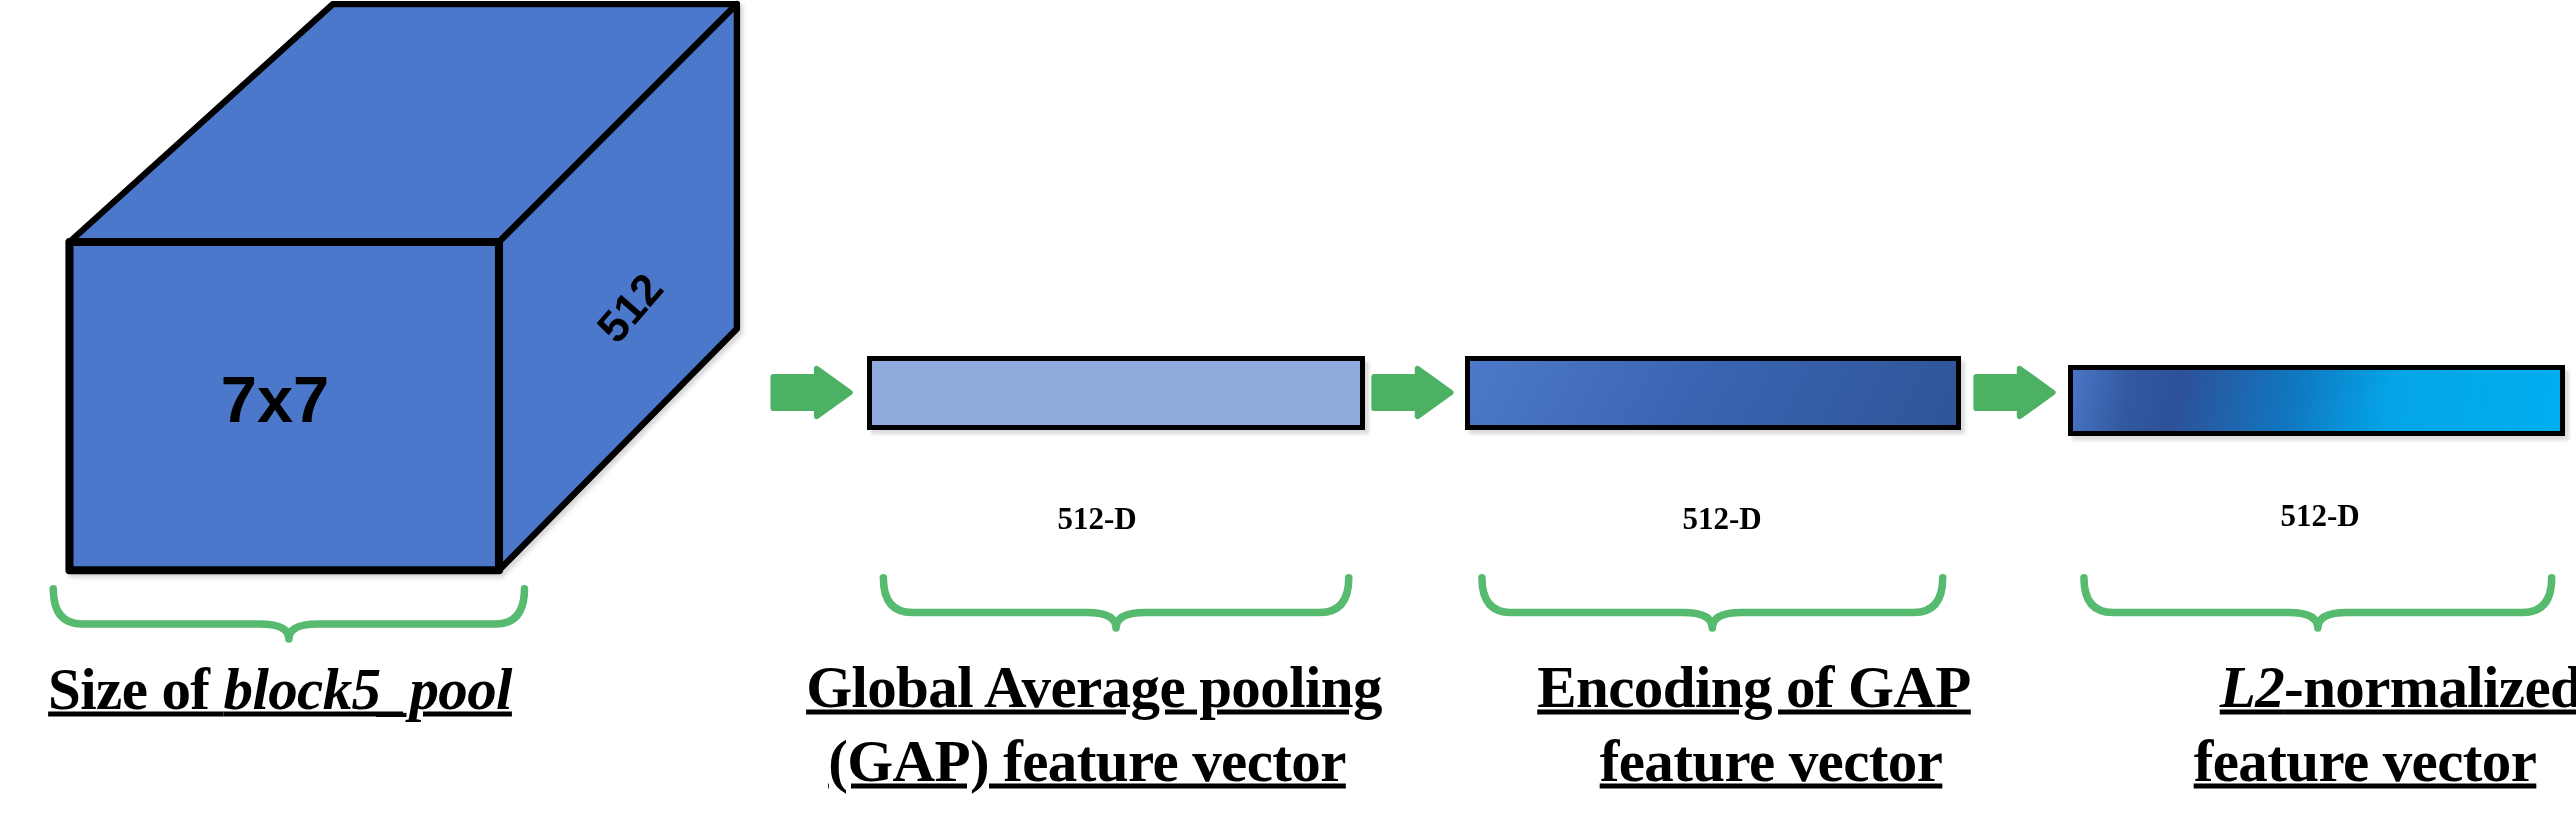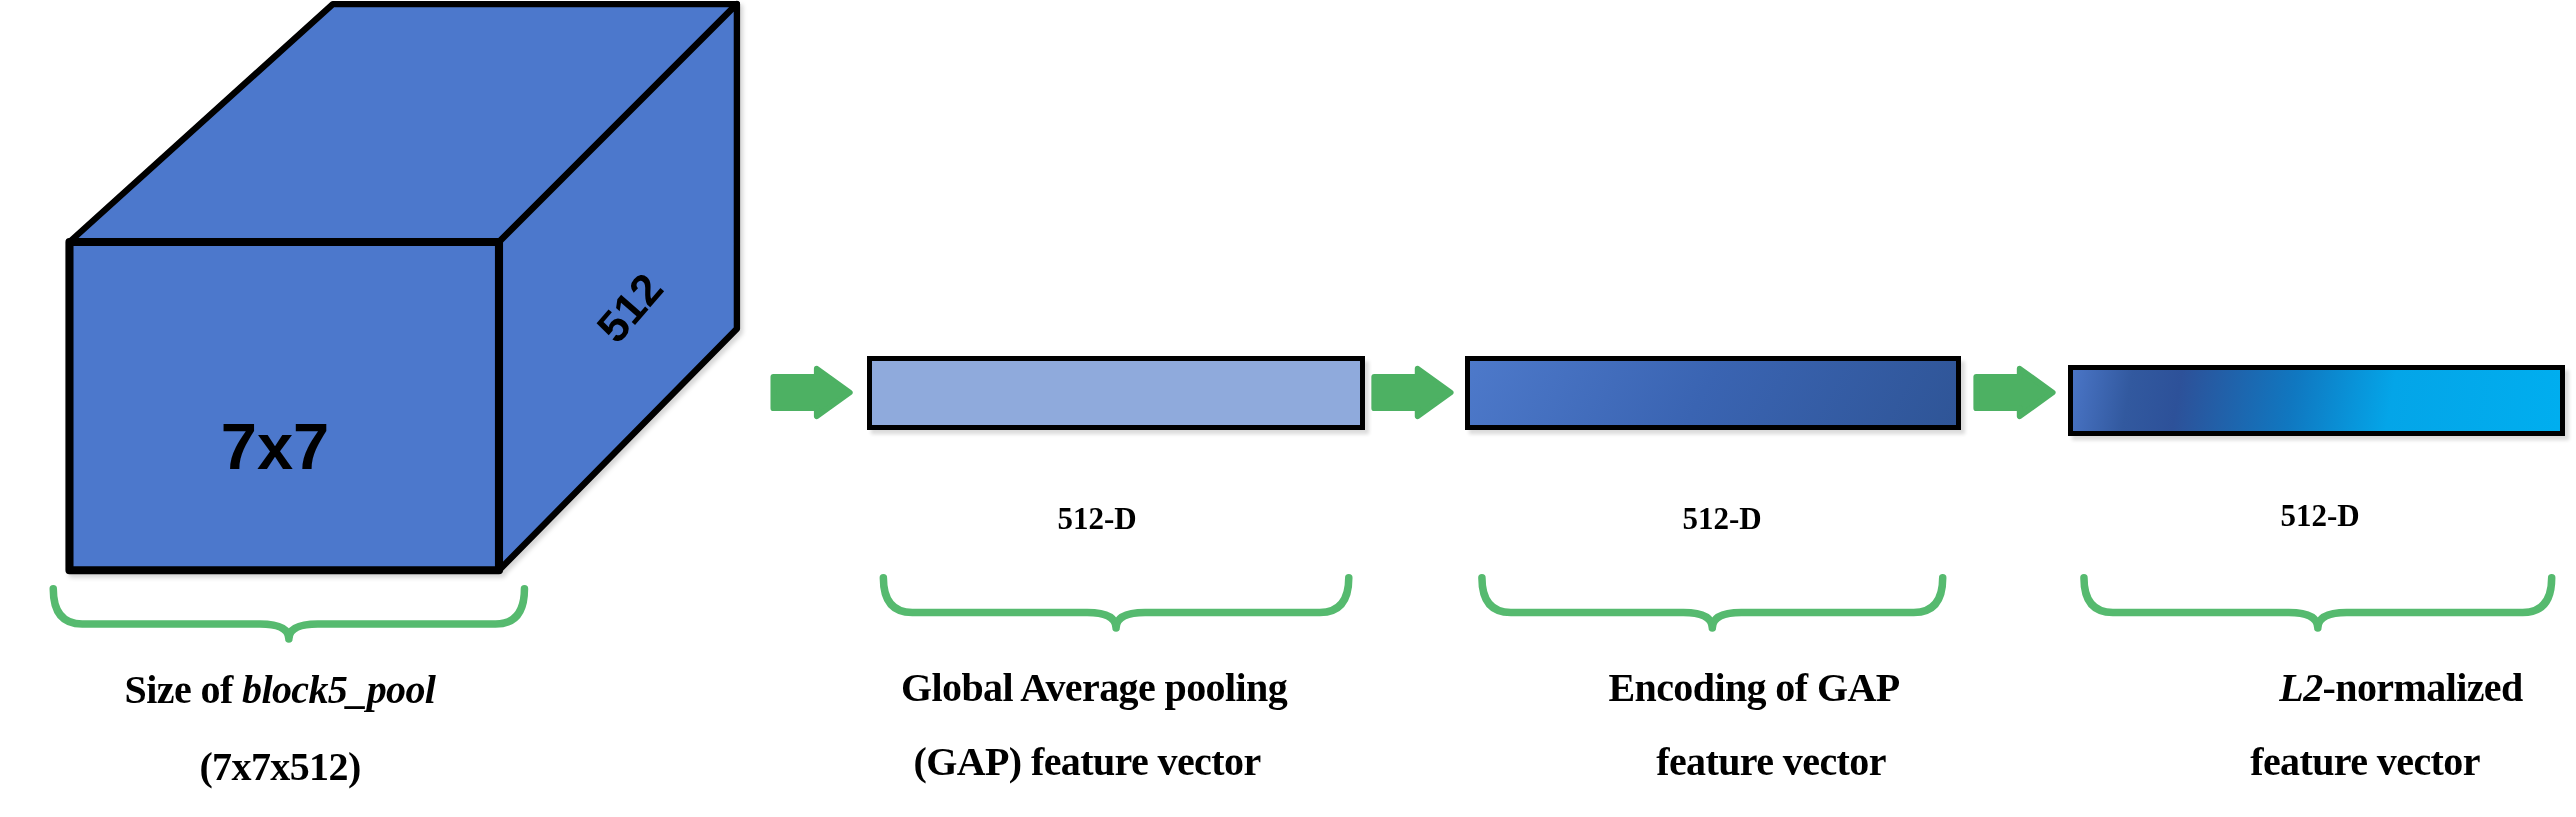--- a/index.html
+++ b/index.html
@@ -24,32 +24,32 @@
   .bar3{left:2068px;top:365px;width:497px;height:71px;
         background:linear-gradient(100deg,#4a75c6 0%,#32599f 12%,#2d5199 22%,#1077c0 45%,#04a5e8 65%,#00aeef 100%);}
   .txt{
     position:absolute;
     transform:translate(-50%,-50%);
     white-space:nowrap;
     color:#000;
   }
   .caption{
     font-weight:bold;
-    font-size:40px;
+    font-size:59px;
     letter-spacing:-0.6px;
+    text-decoration:underline;
   }
   .dimlabel{
     font-weight:bold;
     font-size:31px;
   }
   .cube-face-label{
     font-family:"Liberation Sans", sans-serif;
     font-weight:bold;
     font-size:65px;
-    margin-top:47px;
   }
   .cube-side-label{
     font-family:"Liberation Sans", sans-serif;
     font-weight:bold;
     font-size:44px;
     transform:translate(-50%,-50%) rotate(-49deg);
   }
   .it{font-style:italic;}
 </style>
 </head>
@@ -82,21 +82,20 @@
   <div class="txt cube-face-label" style="left:275px;top:399px;">7x7</div>
   <div class="txt cube-side-label" style="left:630px;top:308px;">512</div>
 
   <div class="txt dimlabel" style="left:1097px;top:519px;">512-D</div>
   <div class="txt dimlabel" style="left:1722px;top:519px;">512-D</div>
   <div class="txt dimlabel" style="left:2320px;top:516px;">512-D</div>
 
   <div class="txt caption" style="left:280px;top:689px;">
     <span>Size of </span><span class="it">block5_pool</span>
   </div>
-  <div class="txt caption" style="left:280px;top:766px;">(7x7x512)</div>
 
   <div class="txt caption" style="left:1087px;top:761px;">(GAP) feature vector</div>
   <div class="txt caption" style="left:1094px;top:687px;">Global Average pooling</div>
 
   <div class="txt caption" style="left:1754px;top:687px;">Encoding of GAP</div>
   <div class="txt caption" style="left:1771px;top:761px;">feature vector</div>
 
   <div class="txt caption" style="left:2365px;top:687px;margin-left:36px;">
     <span class="it">L2</span><span>-normalized</span>
   </div>

